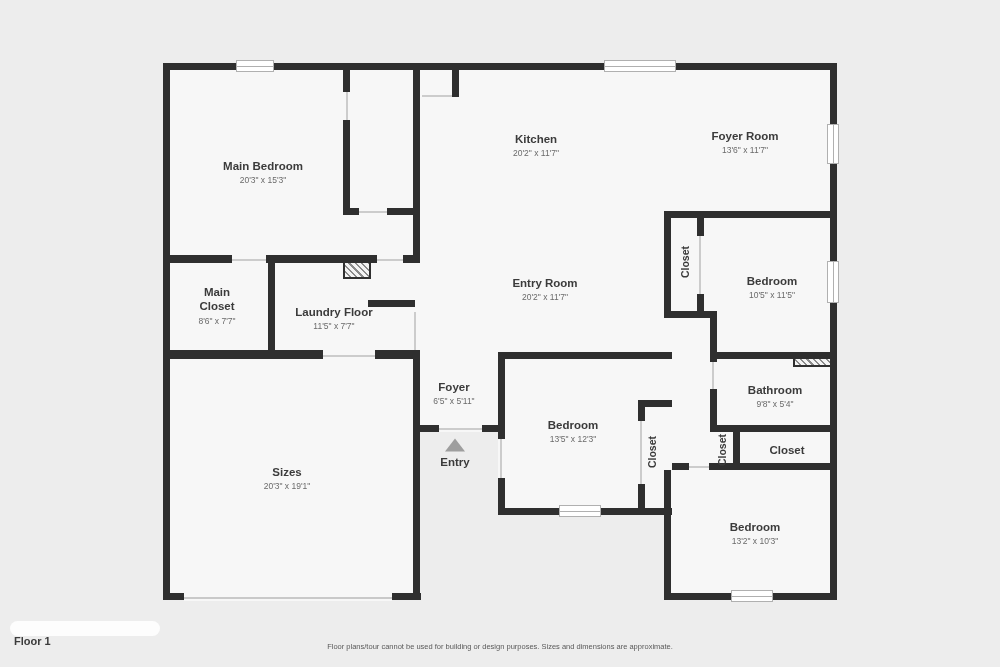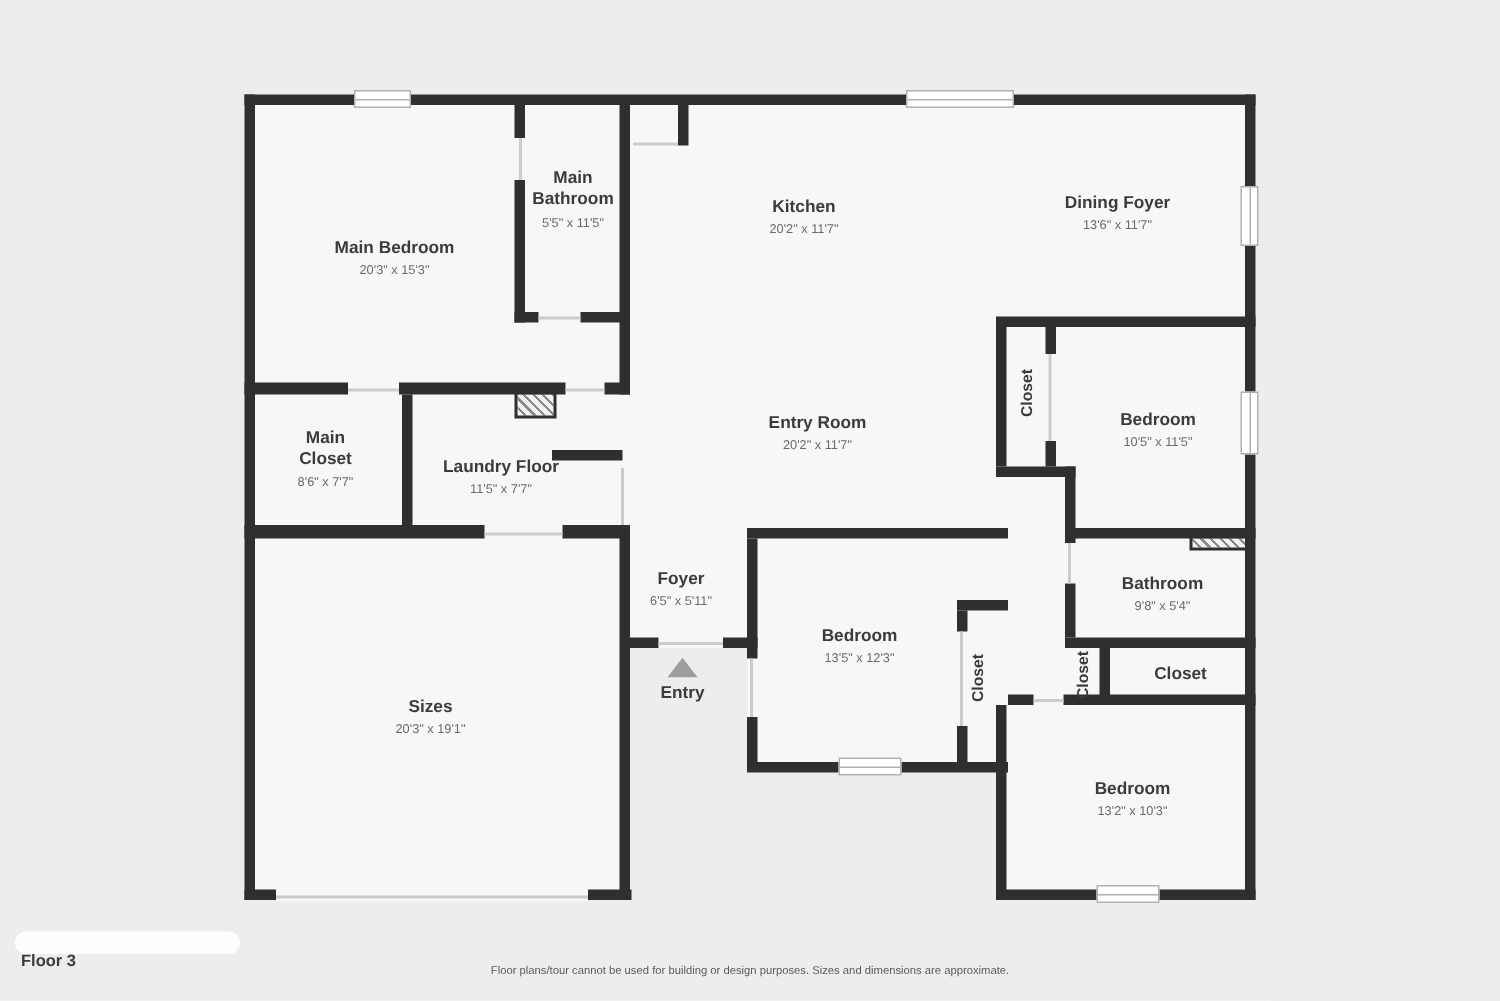--- a/index.html
+++ b/index.html
@@ -107,30 +107,26 @@
         <div class="window h" style="left: 731px; top: 590px; width: 42px; height: 12px;"></div>
         <div class="window h" style="left: 559px; top: 505px; width: 42px; height: 12px;"></div>
         <div class="hatch" style="left: 343px; top: 261px; width: 28px; height: 18px;"></div>
         <div class="hatch" style="left: 793px; top: 357px; width: 39px; height: 10px;"></div>
       </div>
 
     <div class="room-label" style="left:263px;top:172px">
       <div class="room-name">Main Bedroom</div>
       <div class="room-dims">20'3" x 15'3"</div>
     </div>
-    <div class="room-label" style="left:382px;top:133px">
-      <div class="room-name wrap">Main Bathroom</div>
-      <div class="room-dims">5'5" x 11'5"</div>
-    </div>
     <div class="room-label" style="left:536px;top:145px">
       <div class="room-name">Kitchen</div>
       <div class="room-dims">20'2" x 11'7"</div>
     </div>
     <div class="room-label" style="left:745px;top:142px">
-      <div class="room-name">Dining Foyer</div>
+      <div class="room-name">Foyer Room</div>
       <div class="room-dims">13'6" x 11'7"</div>
     </div>
     <div class="room-label" style="left:545px;top:289px">
       <div class="room-name">Entry Room</div>
       <div class="room-dims">20'2" x 11'7"</div>
     </div>
     <div class="room-label" style="left:772px;top:287px">
       <div class="room-name">Bedroom</div>
       <div class="room-dims">10'5" x 11'5"</div>
     </div>
@@ -168,15 +164,15 @@
 
     <div class="vlabel" style="left:685px;top:262px">Closet</div>
     <div class="vlabel" style="left:652px;top:452px">Closet</div>
     <div class="vlabel" style="left:722px;top:450px">Closet</div>
 
     <div class="entry-arrow" style="left:455px;top:445px"></div>
     <div class="entry-label" style="left:455px;top:462px">Entry</div>
   </div>
 
   <div class="floor-pill"></div>
-  <div class="floor-label">Floor 3</div>
+  <div class="floor-label">Floor 1</div>
   <div class="disclaimer">Floor plans/tour cannot be used for building or design purposes. Sizes and dimensions are approximate.</div>
 </div>
 
 </body></html>

